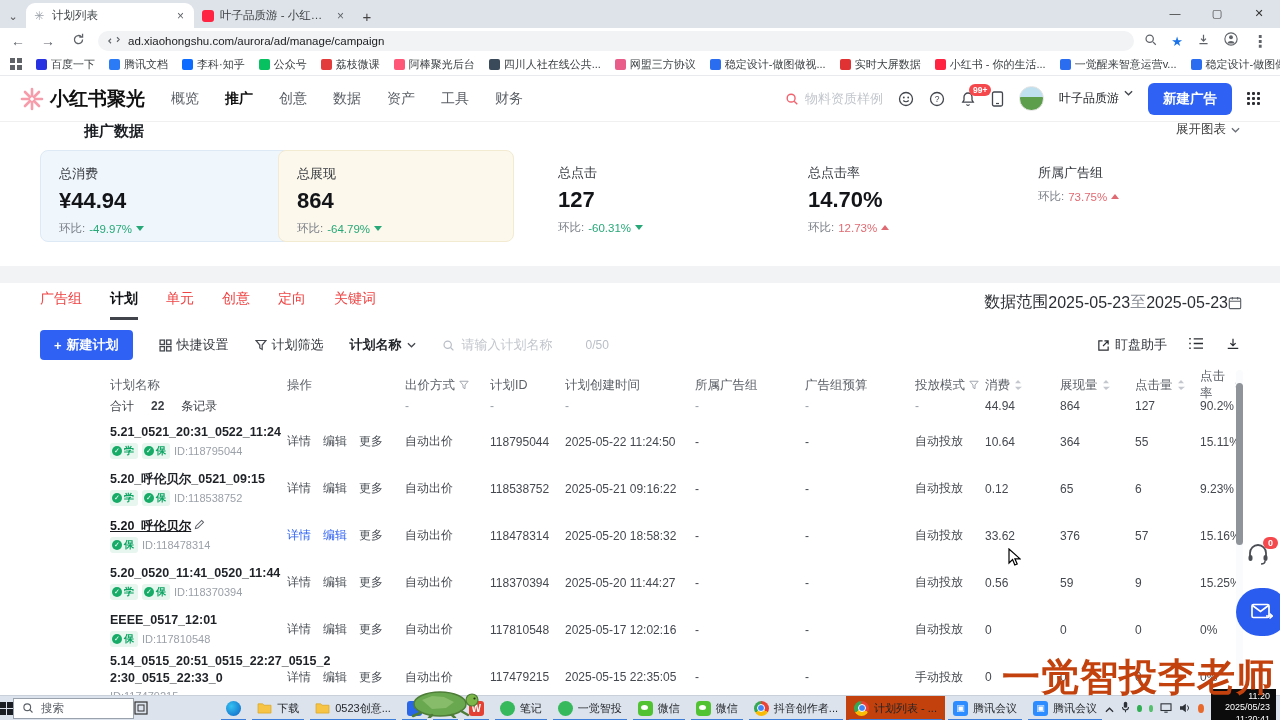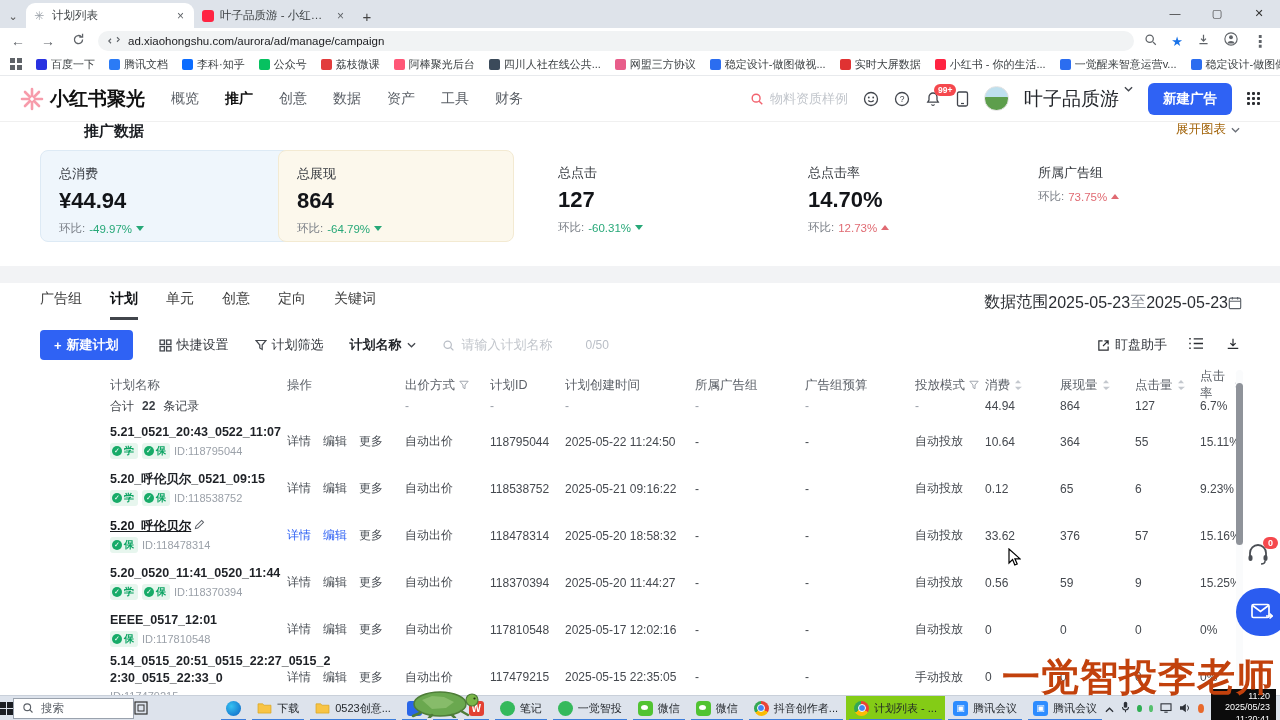--- a/index.html
+++ b/index.html
@@ -29,40 +29,40 @@
   .appheader{position:absolute;left:0;top:76px;width:1280px;height:46px;background:#fff;display:flex;align-items:center;padding:0 20px;border-bottom:1px solid #f0f0f0}
   .brand{display:flex;align-items:center;gap:6px;font-size:19px;font-weight:800;color:#111}
   .appnav{display:flex;gap:26px;margin-left:26px}
   .nav-item{font-size:14px;color:#5a5f66}
   .nav-item.active{color:#111;font-weight:800}
   .hdr-right{margin-left:auto;display:flex;align-items:center;gap:15px}
   .hdr-search{display:flex;align-items:center;gap:6px;font-size:13px;color:#c2c6cc}
   .hicon{position:relative;color:#42464d;display:flex;align-items:center}
   .nbadge{position:absolute;top:-7px;left:9px;background:#f5484d;color:#fff;font-size:8.5px;padding:1px 4px;border-radius:8px;font-weight:700}
   .avatar{width:25px;height:25px;border-radius:50%;background:linear-gradient(#bfe0ee 0 42%,#5d9e4c 42% 100%);border:1px solid #e3e3e3}
-  .acct{font-size:19px;color:#23262b;display:flex;align-items:flex-start;gap:5px}
+  .acct{font-size:12px;color:#23262b;display:flex;align-items:flex-start;gap:5px}
   .btn-blue{background:#2f62f4;color:#fff;font-size:13.5px;border-radius:6px;padding:7px 15px;font-weight:600}
   .gridicon{display:grid;grid-template-columns:repeat(3,3px);grid-gap:2px}
   .gridicon i{width:3px;height:3px;background:#2c2f33;border-radius:1px}
   
   .sec-title{position:absolute;left:84px;top:122px;font-size:15px;font-weight:800;color:#1b1e23}
-  .expand{position:absolute;right:40px;top:121px;font-size:12.5px;color:#a16207;display:flex;gap:5px;align-items:center}
+  .expand{position:absolute;right:40px;top:121px;font-size:12.5px;color:#404040;display:flex;gap:5px;align-items:center}
   .card{position:absolute;top:150px;height:92px;border-radius:8px;padding:14px 18px}
   .card.blue{background:#eff6fc;border:1px solid #ddeaf5}
   .card.cream{background:#fcf8ec;border:1px solid #f3ead2}
   .card .lb{font-size:13px;color:#33373d}
   .card .vl{font-size:22px;font-weight:800;color:#121418;margin-top:5px}
   .card .rt{font-size:11.5px;color:#787d85;margin-top:7px;display:flex;align-items:center;gap:4px}
   .rt .val.down{color:#27a878}.rt .val.up{color:#e06a72}
   .tri{width:0;height:0;border-left:4px solid transparent;border-right:4px solid transparent}
   .tri.down{border-top:5px solid #27a878}.tri.up{border-bottom:5px solid #e06a72}
   .band{position:absolute;left:0;top:266px;width:1280px;height:17px;background:#f2f3f5}
   
   .etabs{position:absolute;left:40px;top:290px;display:flex;gap:28px}
-  .etab{font-size:14px;color:#404040;padding-bottom:9px}
+  .etab{font-size:14px;color:#ef4444;padding-bottom:9px}
   .etab.active{color:#101215;font-weight:800;border-bottom:3px solid #41454b}
   .daterange{position:absolute;right:38px;top:292px;display:flex;align-items:center;font-size:16px;color:#2b2e33}
   .daterange .to{color:#8b9098}
   
   .ltb{position:absolute;left:40px;top:330px;width:1200px;display:flex;align-items:center;gap:26px}
   .btn-newplan{background:#2f62f4;color:#fff;font-size:13px;border-radius:4px;padding:6px 14px;display:flex;gap:5px;align-items:center;font-weight:600}
   .ltb-item{display:flex;align-items:center;gap:5px;font-size:13px;color:#33373d}
   .ltb-sel{font-weight:700;color:#23262b}
   .ltb-search{display:flex;align-items:center;gap:7px;font-size:13px;color:#c2c6cc}
   .ltb-count{color:#b9bec6;font-size:12px;margin-left:26px}
@@ -98,21 +98,21 @@
   .watermark{position:absolute;left:1002px;top:652px;font-size:38px;font-weight:700;color:#c2410c;letter-spacing:1px;z-index:60;white-space:nowrap}
   .cursor{position:absolute;left:1008px;top:548px;z-index:70}
   
   .taskbar{position:absolute;left:0;bottom:0;width:1280px;height:25px;background:#dde3ec;display:flex;align-items:center;z-index:50;border-top:1px solid #c9d0da}
   .startbtn{width:34px;height:25px;display:flex;align-items:center;justify-content:center}
   .tsearch{width:295px;height:21px;background:#fff;border:1px solid #9aa2ad;display:flex;align-items:center;gap:7px;padding:0 8px;font-size:11.5px;color:#5c6168}
   .turtle{position:absolute;left:398px;bottom:2px;z-index:55}
   .taskview{width:30px;display:flex;align-items:center;justify-content:center;color:#333}
   .titem{height:25px;display:flex;align-items:center;gap:5px;padding:0 8px;font-size:11px;color:#1f2328;position:relative;white-space:nowrap}
   .titem::after{content:"";position:absolute;left:3px;right:3px;bottom:0;height:2px;background:#3d7edb}
-  .titem.active{background:#84cc16}
+  .titem.active{background:#c2410c}
   .ticon{width:15px;height:15px;border-radius:3px;flex:0 0 auto;display:flex;align-items:center;justify-content:center}
   .ic-chrome{border-radius:50%;background:conic-gradient(#ea4335 0 33%,#fbbc05 0 66%,#34a853 0 100%);position:relative}
   .ic-chrome::after{content:"";position:absolute;inset:3.5px;background:#4285f4;border-radius:50%;border:1.5px solid #fff}
   .ic-edge{border-radius:50%;background:radial-gradient(circle at 35% 35%,#35c1f1,#0b62c4)}
   .ic-wps{background:#e34133;color:#fff;font-weight:800;font-size:10px}
   .ic-wechat{background:#51c332;border-radius:4px;position:relative}
   .ic-wechat::after{content:"";position:absolute;left:3px;top:4px;width:7px;height:5px;background:#fff;border-radius:50%}
   .ic-meeting{background:#2d8cff;color:#fff;font-size:9px}
   .ic-blueapp{background:#2a66e8}.ic-greenapp{background:#24b356}.ic-greenapp2{background:#35b95c;border-radius:50%}
   .tray{margin-left:auto;display:flex;align-items:center;gap:7px;padding-right:4px;color:#2d3138}
@@ -500,38 +500,38 @@
         <span class="hc">
           <span>点击率</span>
           <svg width="8" height="12" viewBox="0 0 8 12">
             <path d="M4 1 7 4.2H1z" fill="#c4c8ce"></path>
             <path d="M4 11 1 7.8h7z" fill="#c4c8ce"></path>
           </svg>
         </span>
       </div>
     <div class="t-grid t-sum" id="t-sum">
         <span></span>
-        <span><span>合计</span><span style="font-weight: 800; margin: 0px 8px;">22</span><span>条记录</span></span>
+        <span><span>合计</span><span style="font-weight: 800; margin: 0px 17px;">22</span><span>条记录</span></span>
         <span></span>
         <span class="dash">-</span>
         <span class="dash">-</span>
         <span class="dash">-</span>
         <span class="dash">-</span>
         <span class="dash">-</span>
         <span class="dash">-</span>
         <span class="num">44.94</span>
         <span class="num">864</span>
         <span class="num">127</span>
-        <span class="num">6.7%</span>
+        <span class="num">90.2%</span>
       </div>
     <div id="t-body">
         <div class="t-grid t-row">
           <span class="cell"><span class="toggle"></span></span>
           <span class="cell">
-            <div class="pname">5.21_0521_20:43_0522_11:07</div>
+            <div class="pname">5.21_0521_20:31_0522_11:24</div>
             <div class="subline">
               <span class="gbadge">
                 <span class="chk">✓</span>
                 <span>学</span>
               </span>
               <span class="gbadge">
                 <span class="chk">✓</span>
                 <span>保</span>
               </span>
               <span class="idtxt">ID:118795044</span>

